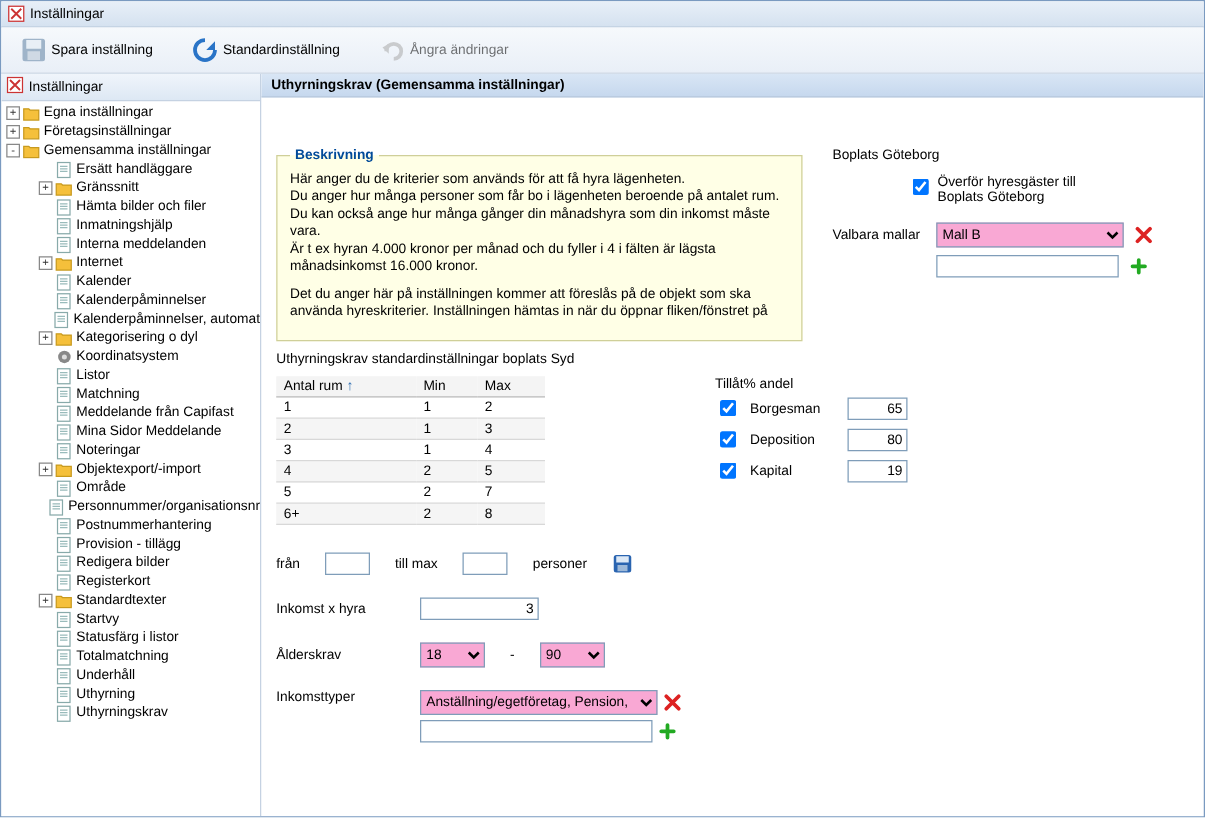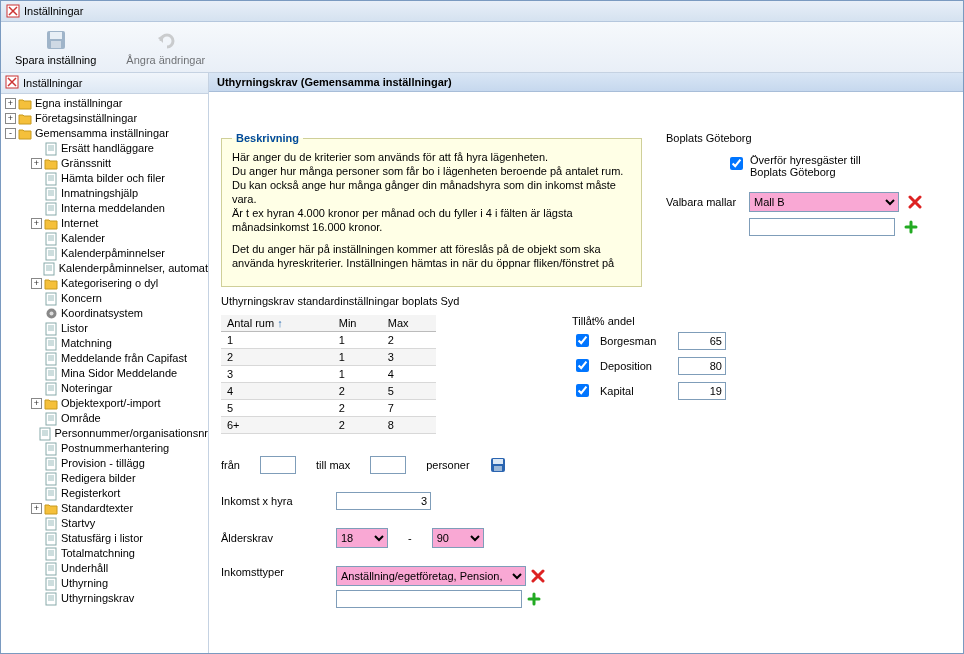--- a/index.html
+++ b/index.html
@@ -32,21 +32,20 @@
   }
   .toolbar {
     background: linear-gradient(#f6f9fc,#e9eff7);
     border-bottom: 1px solid #c5d2e2;
     padding: 4px 10px;
     display: flex;
     gap: 22px;
   }
   .toolbar-item {
     display: flex;
-    flex-direction: column;
     align-items: center;
     gap: 2px;
     padding: 2px 4px;
     cursor: pointer;
   }
   .toolbar-item .ticon {
     width: 24px; height: 24px;
     display: flex; align-items: center; justify-content: center;
   }
   .toolbar-item.disabled { opacity: 0.55; cursor: default; }
@@ -197,20 +196,29 @@
   <div class="toolbar">
     <div class="toolbar-item">
       <span class="ticon">
         <svg width="22" height="22">
             <rect x="2" y="2" width="18" height="18" rx="2" fill="#9fb4c9"></rect>
             <rect x="5" y="3" width="12" height="7" fill="#e8eff6"></rect>
             <rect x="6" y="12" width="10" height="7" fill="#cfd9e4"></rect>
           </svg>
       </span>
       <span>Spara inställning</span>
+    </div>
+    <div class="toolbar-item">
+      <span class="ticon">
+        <svg width="22" height="22">
+            <path d="M11 3 A8 8 0 1 0 19 11" fill="none" stroke="#2a74c7" stroke-width="3"></path>
+            <path d="M19 4 L19 11 L12 11 Z" fill="#2a74c7"></path>
+          </svg>
+      </span>
+      <span>Standardinställning</span>
     </div>
     <div class="toolbar-item disabled">
       <span class="ticon">
         <svg width="22" height="22">
             <path d="M6 12 A6 6 0 1 1 12 18" fill="none" stroke="#aaa" stroke-width="3"></path>
             <path d="M3 9 L8 6 L8 14 Z" fill="#aaa"></path>
           </svg>
       </span>
       <span>Ångra ändringar</span>
     </div>
@@ -364,32 +372,20 @@
           <div class="row">
             <span class="sp"></span>
             <span class="sp"></span>
             <span class="pm">+</span>
             <span class="ic">
               <svg width="14" height="12">
                 <path d="M1 2 h4 l1 1 h7 v8 h-12 z" fill="#f5c03b" stroke="#c89a1e"></path>
               </svg>
             </span>
             <span>Kategorisering o dyl</span>
-          </div>
-          <div class="row">
-            <span class="sp"></span>
-            <span class="sp"></span>
-            <span class="sp"></span>
-            <span class="ic">
-              <svg width="12" height="14">
-                <rect x="1" y="1" width="10" height="12" fill="#fff" stroke="#8aa"></rect>
-                <path d="M3 4h6M3 6h6M3 8h6" stroke="#9bb"></path>
-              </svg>
-            </span>
-            <span>Koncern</span>
           </div>
           <div class="row">
             <span class="sp"></span>
             <span class="sp"></span>
             <span class="sp"></span>
             <span class="ic">
               <svg width="13" height="13">
                 <circle cx="6.5" cy="6.5" r="5" fill="#888"></circle>
                 <circle cx="6.5" cy="6.5" r="2" fill="#ddd"></circle>
               </svg>

